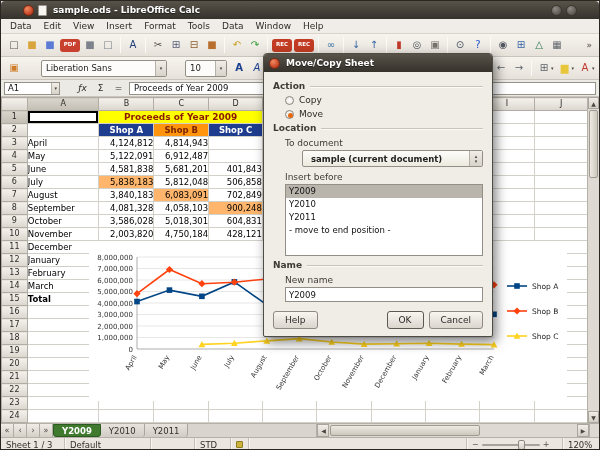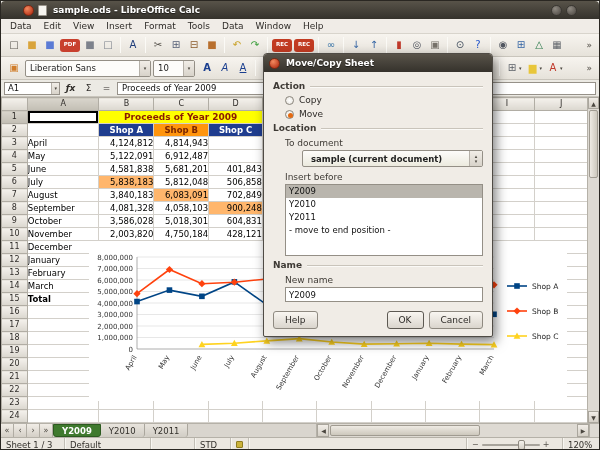--- a/index.html
+++ b/index.html
@@ -32,21 +32,21 @@
   .icon.sm{width:20px;height:13px;font-size:5.5px;font-weight:bold;border-radius:3px;margin:0 1px;}
   .icon.b{font-weight:bold;} .icon.i{font-style:italic;} .icon.u{text-decoration:underline;}
   .tsep{width:1px;height:16px;background:#c3bfb6;border-right:1px solid #fbfaf6;margin:0 3px;flex:none;}
   .caret{font-size:5px;color:#4a463f;margin-left:-2px;margin-right:2px;}
   .overflow{margin-left:auto;font-size:9px;color:#4a463f;padding:0 3px;}
   .combo{height:17px;border:1px solid #948f86;border-radius:2px;background:#fdfcfa;
          display:flex;align-items:center;font-size:8.5px;padding-left:4px;color:#222;flex:none;}
   .combo .arrow{margin-left:auto;width:11px;height:100%;border-left:1px solid #b5b0a8;
                 background:linear-gradient(#f1ede7,#d8d3ca);display:flex;align-items:center;
                 justify-content:center;font-size:5px;color:#4a463f;}
-  #font-combo{width:126px;margin:0 2px;} #size-combo{width:42px;margin-right:3px;}
+  #font-combo{width:126px;margin:0 18px;} #size-combo{width:42px;margin-right:3px;}
 
   
   .formulabar{position:absolute;top:79px;left:0;right:0;height:17px;background:#eceae4;
               border-bottom:1px solid #c9c5bc;display:flex;align-items:center;gap:3px;padding:0 3px;}
   .namebox{width:56px;height:13px;background:#fff;border:1px solid #969189;display:flex;
            align-items:center;font-size:8.5px;padding-left:3px;color:#111;}
   .namebox .arrow{margin-left:auto;height:100%;display:flex;align-items:center;padding:0 2px;
                   font-size:5px;background:linear-gradient(#f1ede7,#d8d3ca);border-left:1px solid #b5b0a8;color:#4a463f;}
   .fbtn{width:15px;height:14px;display:flex;align-items:center;justify-content:center;
         font-size:9px;color:#2e2b28;border-radius:2px;}
@@ -247,21 +247,21 @@
         <span class="caret">▾</span>
       </span>
     <span class="overflow">»</span>
   </div>
 
   <div class="formulabar">
     <div class="namebox">
       <span>A1</span>
       <span class="arrow">▾</span>
     </div>
-    <div class="fbtn" style="font-style:italic;font-weight:bold;">ƒx</div>
+    <div class="fbtn" style="font-style:italic;font-weight:normal;margin-left:12px;">ƒx</div>
     <div class="fbtn">Σ</div>
     <div class="fbtn">=</div>
     <div class="formula-input">Proceeds of Year 2009</div>
   </div>
 
   <div class="sheet-area">
     <table id="grid-table">
         <colgroup>
           <col style="width:26px;">
           <col style="width:72px;">

